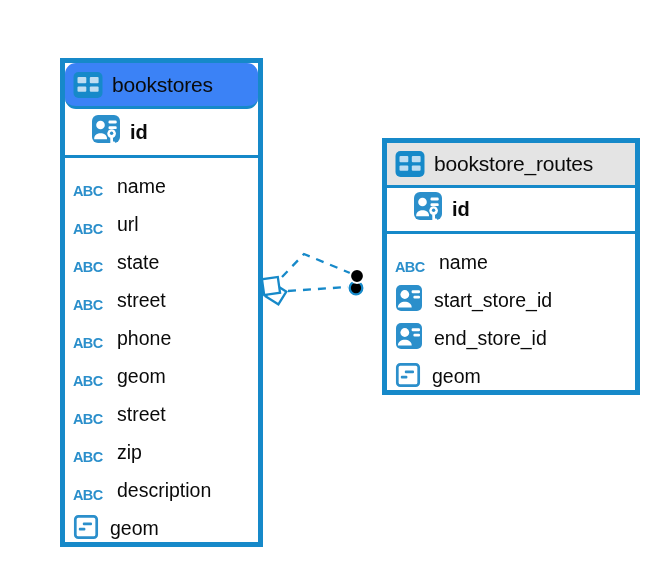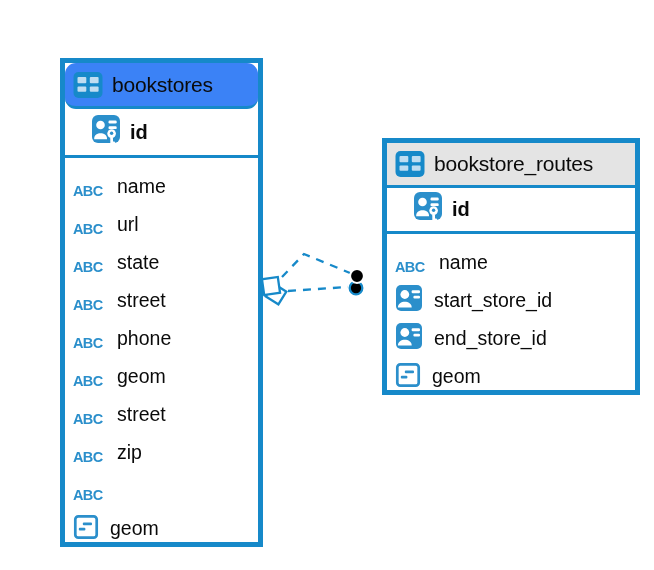--- a/index.html
+++ b/index.html
@@ -98,20 +98,21 @@
       <div class="col-row">
         <span class="abc">ABC</span>
         <span>street</span>
       </div>
       <div class="col-row">
         <span class="abc">ABC</span>
         <span>zip</span>
       </div>
       <div class="col-row">
         <span class="abc">ABC</span>
+        <span>description</span>
       </div>
       <div class="col-row">
         <svg class="icon-svg" width="26" height="26" viewBox="0 0 26 26">
           <rect x="2.3" y="2.3" width="21.4" height="21.4" rx="3" fill="#ffffff" stroke="#2B8FCB" stroke-width="2.7"></rect>
           <rect x="9.8" y="8.6" width="9.2" height="2.7" rx="1" fill="#2B8FCB"></rect>
           <rect x="5.8" y="13.8" width="6.6" height="2.7" rx="1" fill="#2B8FCB"></rect>
         </svg>
         <span>geom</span>
       </div>
     </div>

